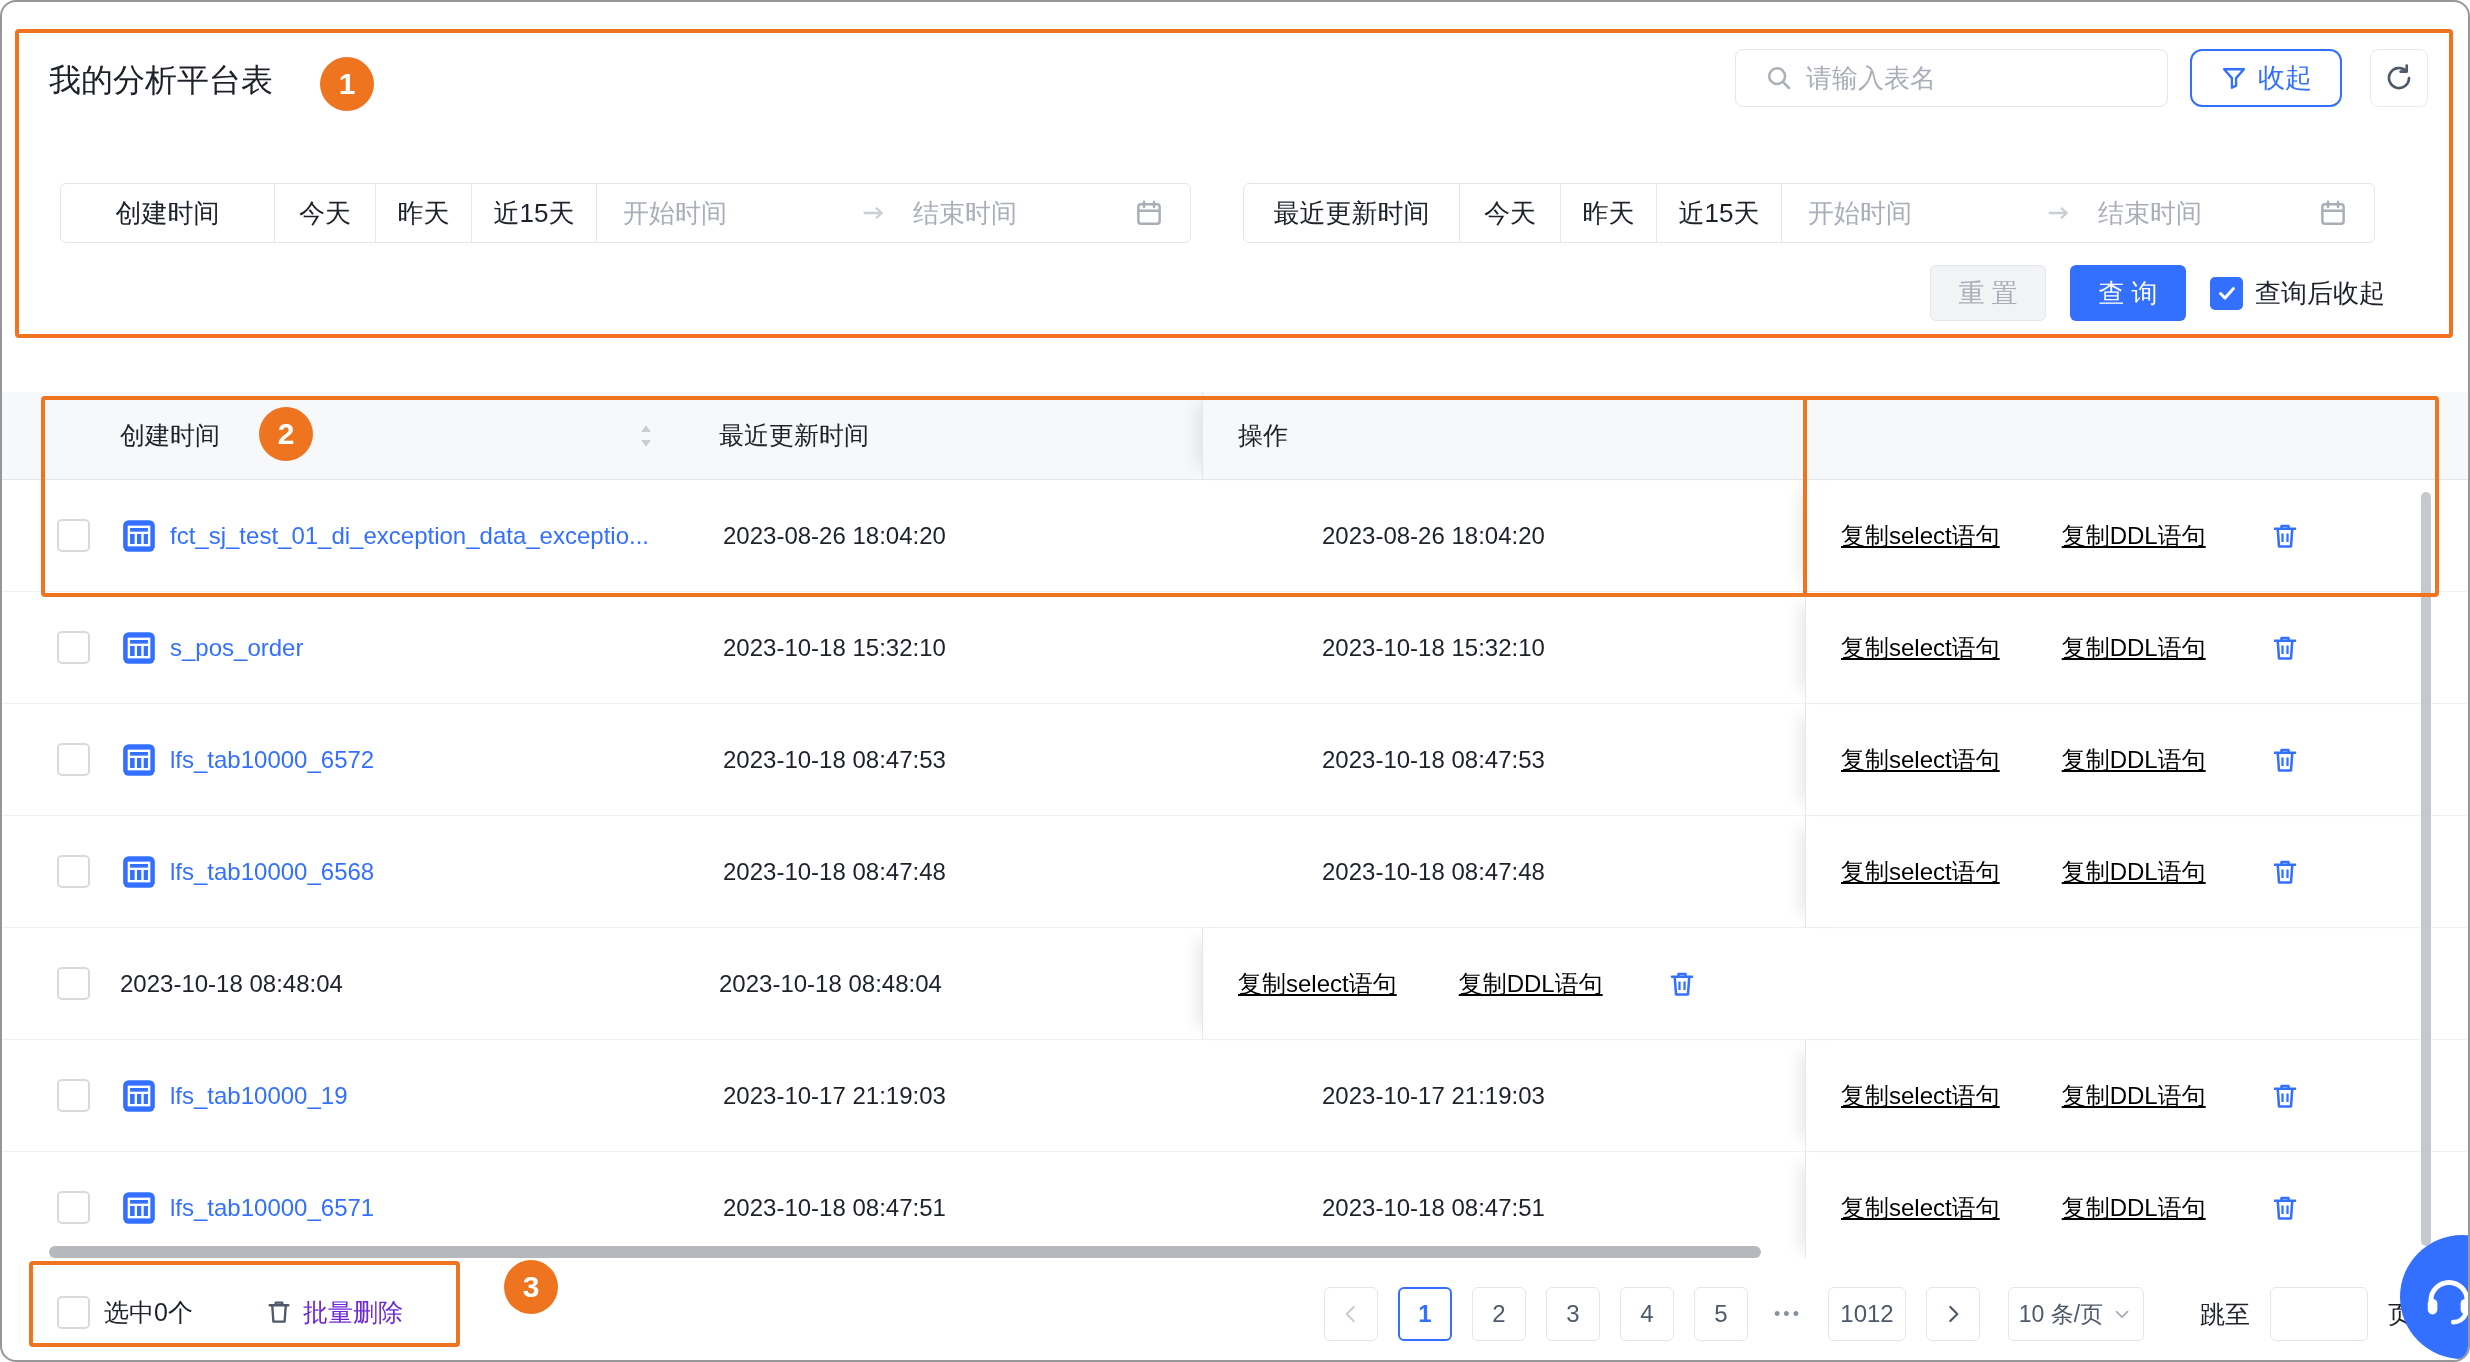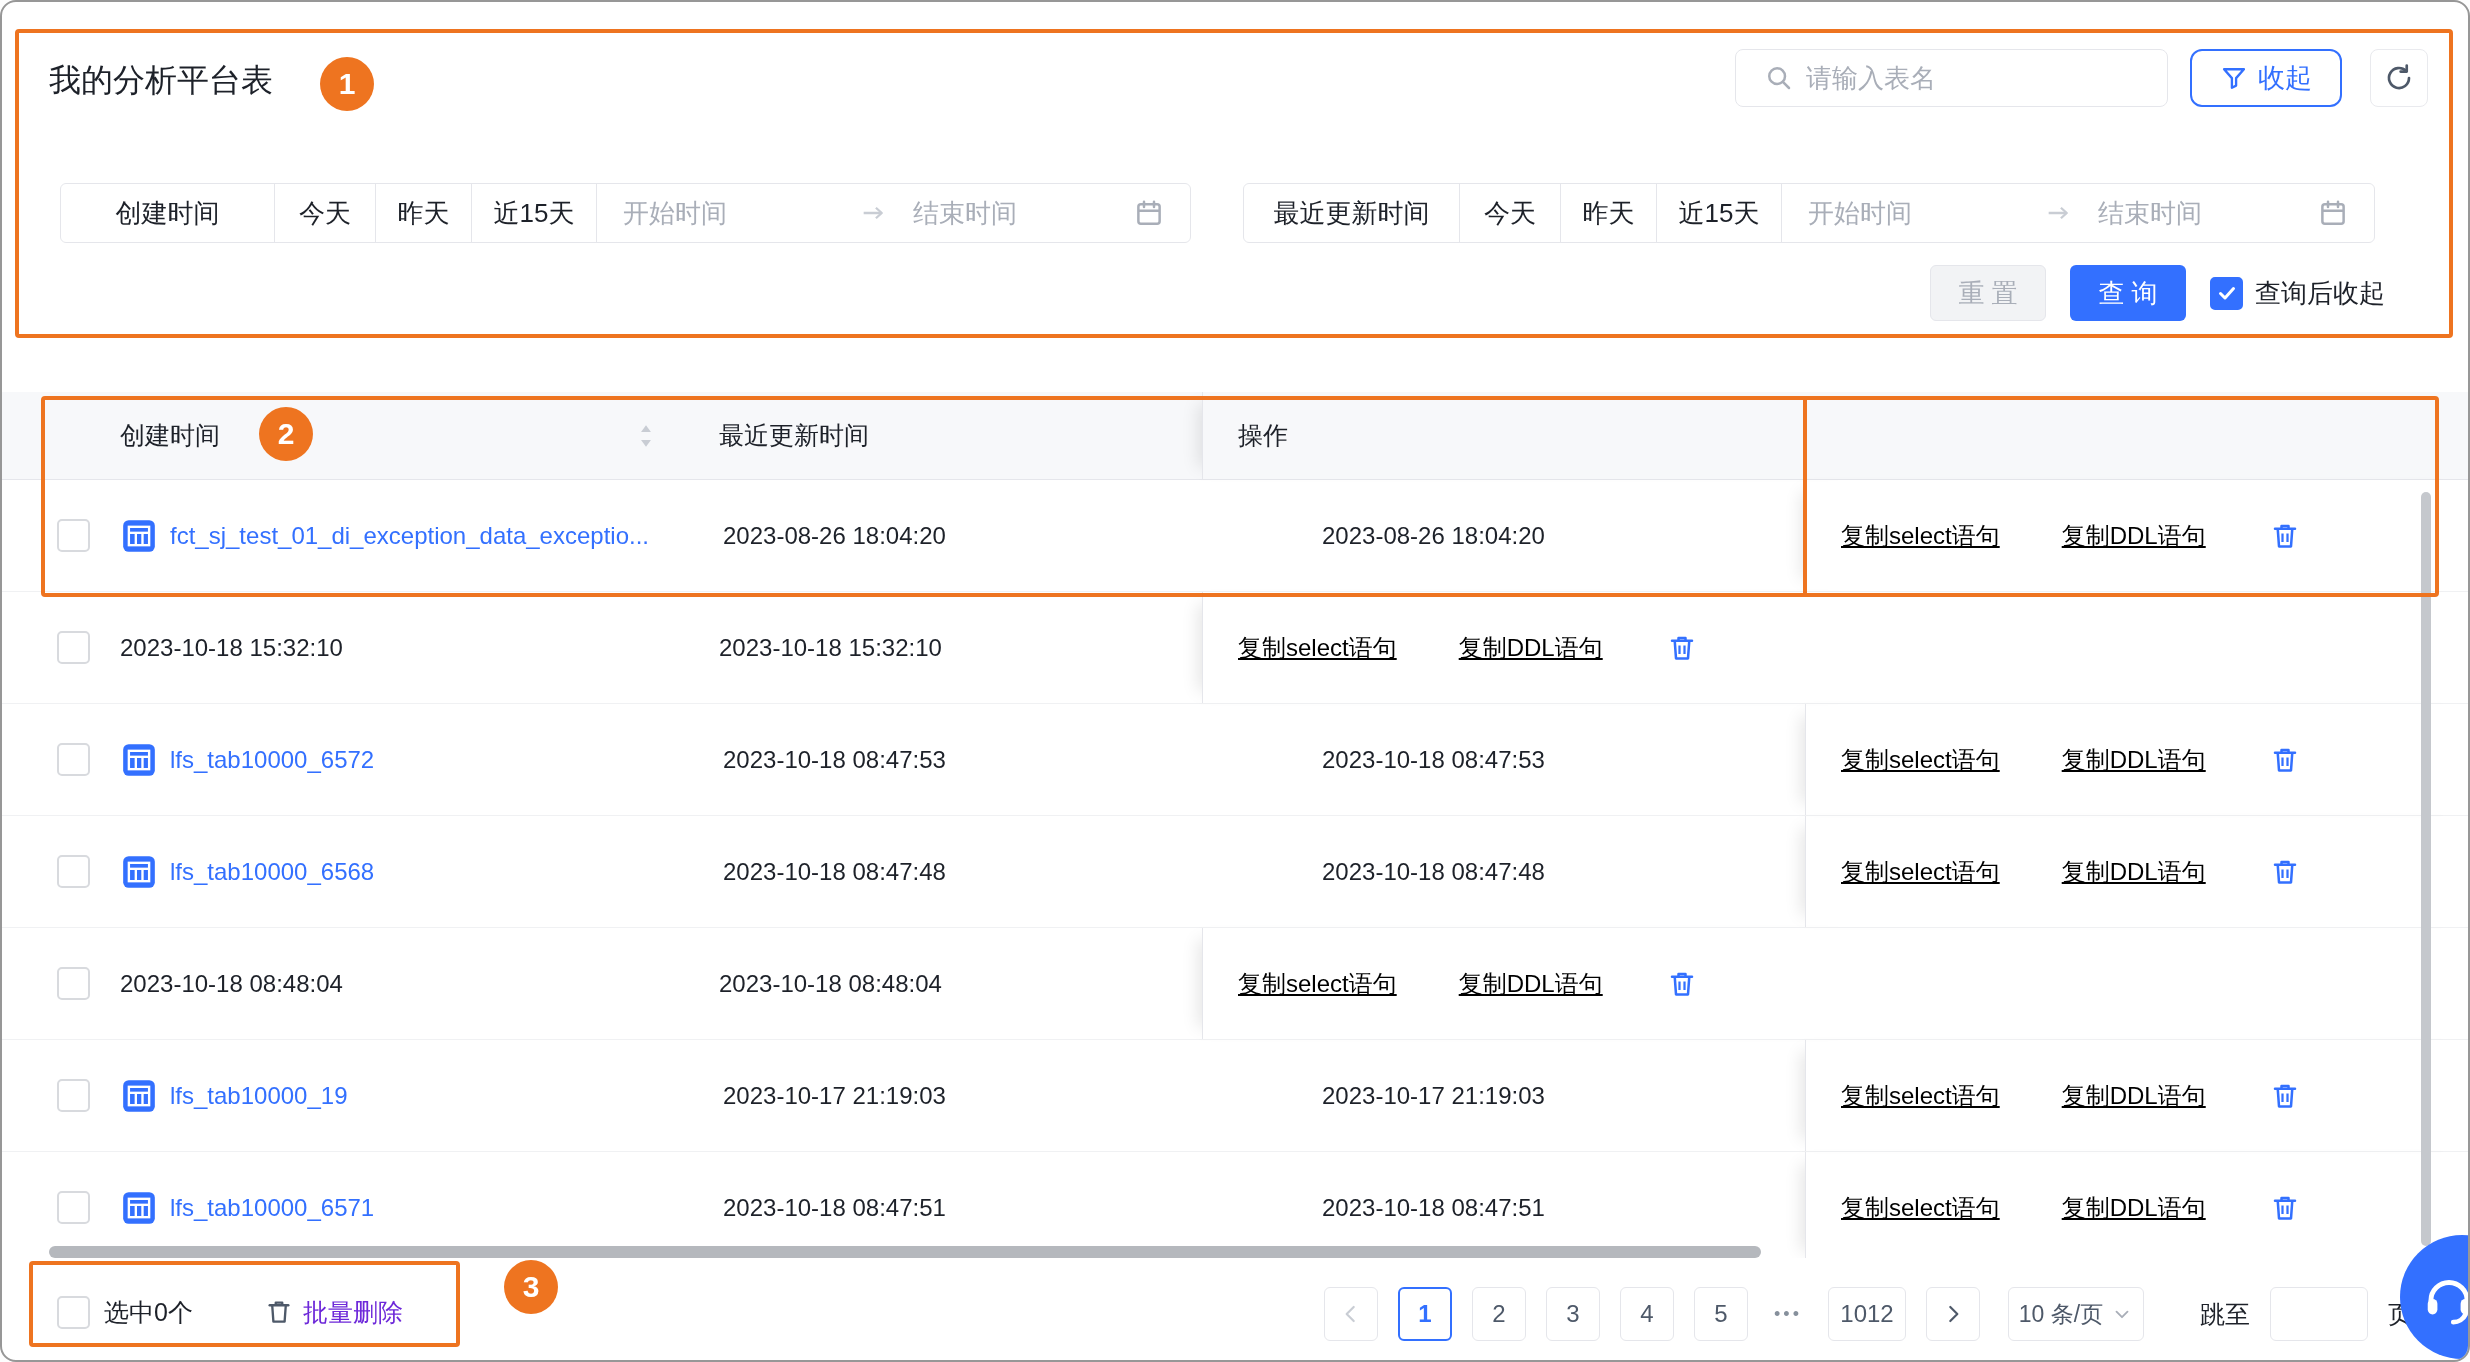--- a/index.html
+++ b/index.html
@@ -246,20 +246,32 @@
               <line x1="14" y1="10" x2="14" y2="16.8" stroke="#3370FF" stroke-width="1.8"></line>
             </svg>
           </span>
       </div>
     </div>
 
     <div class="trow">
       <div class="cell c-check">
           <span class="cb"></span>
         </div>
+      <div class="cell c-name">
+        <span class="tbl-ico">
+            <svg viewBox="0 0 24 24" width="38" height="38">
+              <rect x="2" y="2" width="20" height="20" rx="3.5" fill="#3370FF"></rect>
+              <rect x="5.6" y="6.2" width="12.8" height="11.6" fill="none" stroke="#fff" stroke-width="1.5"></rect>
+              <line x1="5.6" y1="10" x2="18.4" y2="10" stroke="#fff" stroke-width="1.5"></line>
+              <line x1="10" y1="10" x2="10" y2="17.8" stroke="#fff" stroke-width="1.5"></line>
+              <line x1="14.2" y1="10" x2="14.2" y2="17.8" stroke="#fff" stroke-width="1.5"></line>
+            </svg>
+          </span>
+        <a class="name-link">s_pos_order</a>
+      </div>
       <div class="cell c-time">2023-10-18 15:32:10</div>
       <div class="cell c-upd">2023-10-18 15:32:10</div>
       <div class="cell c-ops">
         <a class="op-link">复制select语句</a>
         <a class="op-link">复制DDL语句</a>
         <span class="trash">
             <svg viewBox="0 0 24 24" width="30" height="30">
               <path d="M4 6.2h16" stroke="#3370FF" stroke-width="2" stroke-linecap="round"></path>
               <path d="M9.2 6V4h5.6v2" fill="none" stroke="#3370FF" stroke-width="2" stroke-linejoin="round"></path>
               <path d="M6.2 6.5l1 13.8h9.6l1-13.8" fill="none" stroke="#3370FF" stroke-width="2" stroke-linejoin="round"></path>

